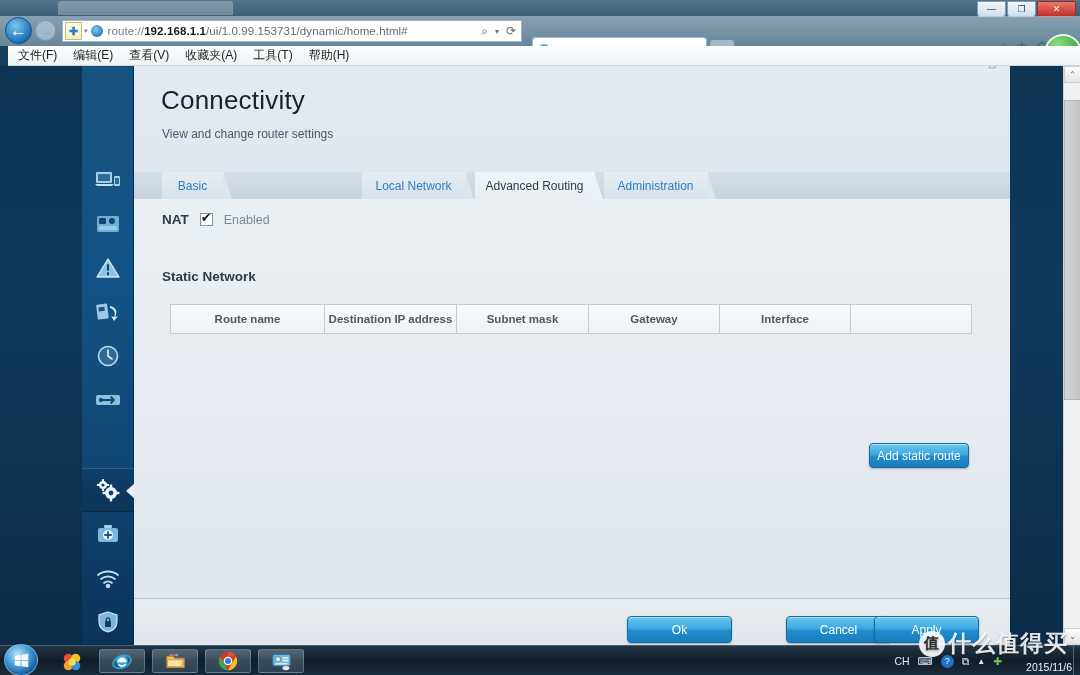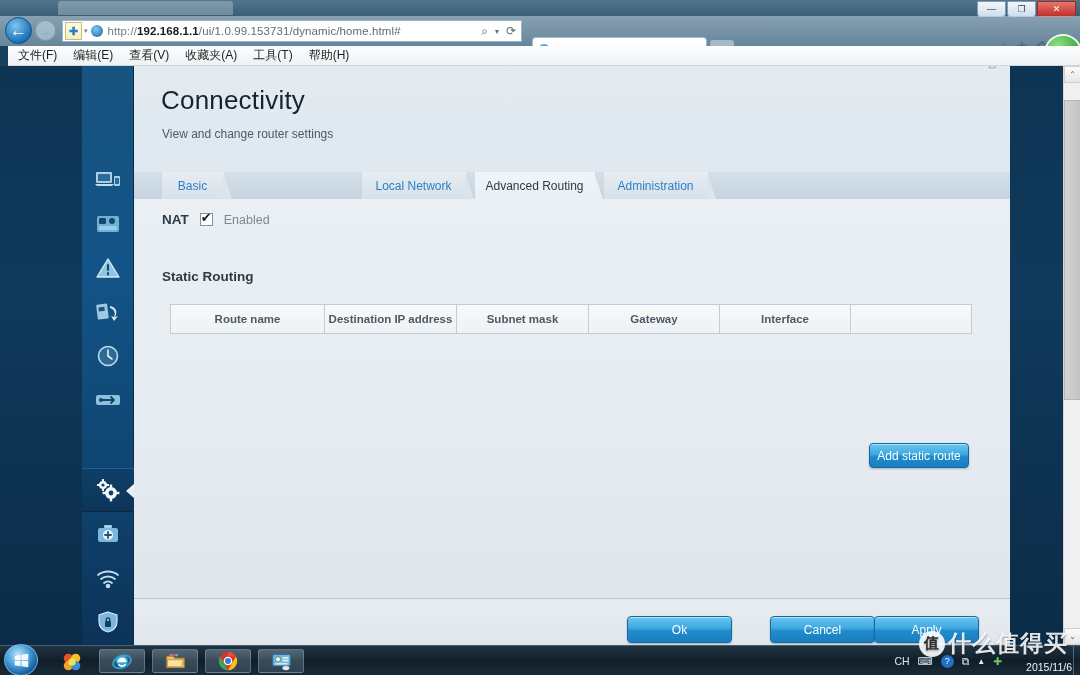--- a/index.html
+++ b/index.html
@@ -138,21 +138,21 @@
   .btn-blue { background: linear-gradient(180deg,#68c8ef 0%, #3fa8e0 45%, #1f8ccd 55%, #1a7ec0 100%);
      border:1px solid #1668a3; border-radius:4px; color:#fff; font-size:12px;
      display:flex; align-items:center; justify-content:center;
      box-shadow: inset 0 1px 0 rgba(255,255,255,.5), 0 1px 2px rgba(0,0,0,.25); }
   #add-route { position:absolute; left:735px; top:216px; width:100px; height:25px;margin-top:28px; }
 
   #footer { position:absolute; left:0; top:532px; width:876px; height:64px;
      background: linear-gradient(180deg,#e8edf1,#dde4ea); border-top:1px solid #b9c4cd; }
   .fbtn { position:absolute; top:17px; width:105px; height:27px; }
   #btn-ok { left:493px; }
-  #btn-cancel { left:636px; }
+  #btn-cancel { left:652px; }
   #btn-apply { left:740px; }
 
   
   #taskbar { position:absolute; left:0; bottom:0; width:1080px; height:30px;
      background: linear-gradient(180deg, rgba(34,52,66,.93) 0%, rgba(16,28,38,.95) 50%, rgba(26,42,55,.93) 100%);
      border-top:1px solid rgba(150,190,215,.35); }
   #start { position:absolute; left:4px; top:-2px; width:34px; height:32px; border-radius:50%;
      background: radial-gradient(circle at 40% 32%, #bfe4f7 0%, #55a9e0 35%, #1763a6 70%, #0c3f74 100%);
      border:1px solid rgba(200,230,250,.5); display:flex; align-items:center; justify-content:center; }
   .tb-btn { position:absolute; top:3px; height:24px; width:46px; border:1px solid rgba(160,195,220,.35);
@@ -187,21 +187,21 @@
   </div>
 
   <div id="ie-toolbar">
     <div id="nav-back">←</div>
     <div id="nav-fwd">→</div>
 
     <div id="addrbar">
       <div id="sec-badge">✚</div>
       <span id="badge-caret">▾</span>
       <div id="site-ico"></div>
-      <div id="url"><span>http://</span><b>192.168.1.1</b><span class="rest">/ui/1.0.99.153731/dynamic/home.html#</span></div>
+      <div id="url"><span>route://</span><b>192.168.1.1</b><span class="rest">/ui/1.0.99.153731/dynamic/home.html#</span></div>
       <div id="addr-right">
         <span>⌕</span>
         <span style="font-size:8px">▾</span>
         <span>⟳</span>
       </div>
     </div>
 
     <div id="ie-tab">
       <div id="tab-ico"></div>
       <div id="tab-title">Linksys Smart Wi-Fi</div>
@@ -354,21 +354,21 @@
         <div class="rtab" style="left:470px;width:104px">Administration</div>
       </div>
 
       <div id="body">
         <div id="nat-row">
           <span id="nat-label">NAT</span>
           <span id="nat-box"></span>
           <span id="nat-text">Enabled</span>
         </div>
 
-        <div id="sr-title">Static Routing</div>
+        <div id="sr-title">Static Network</div>
 
         <div id="rt-table">
           <div class="rt-th" style="width:154px">Route name</div>
           <div class="rt-th" style="width:132px">Destination IP address</div>
           <div class="rt-th" style="width:132px">Subnet mask</div>
           <div class="rt-th" style="width:131px">Gateway</div>
           <div class="rt-th" style="width:131px">Interface</div>
           <div class="rt-th" style="width:120px"></div>
         </div>
 

